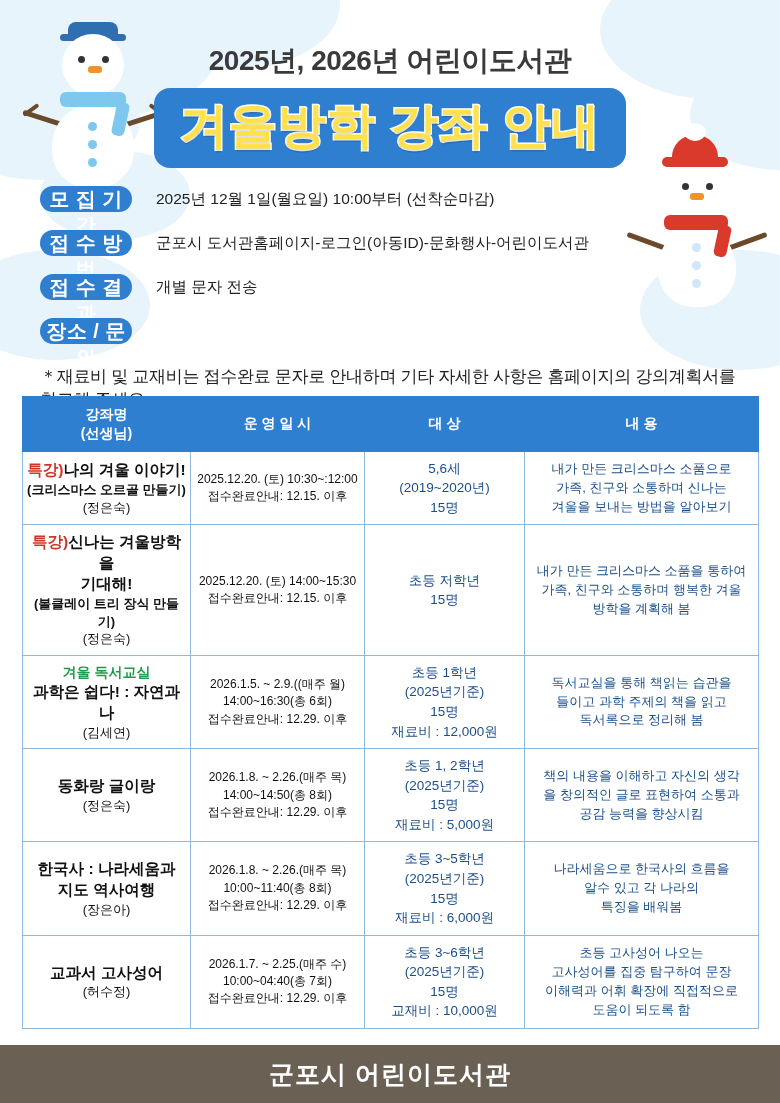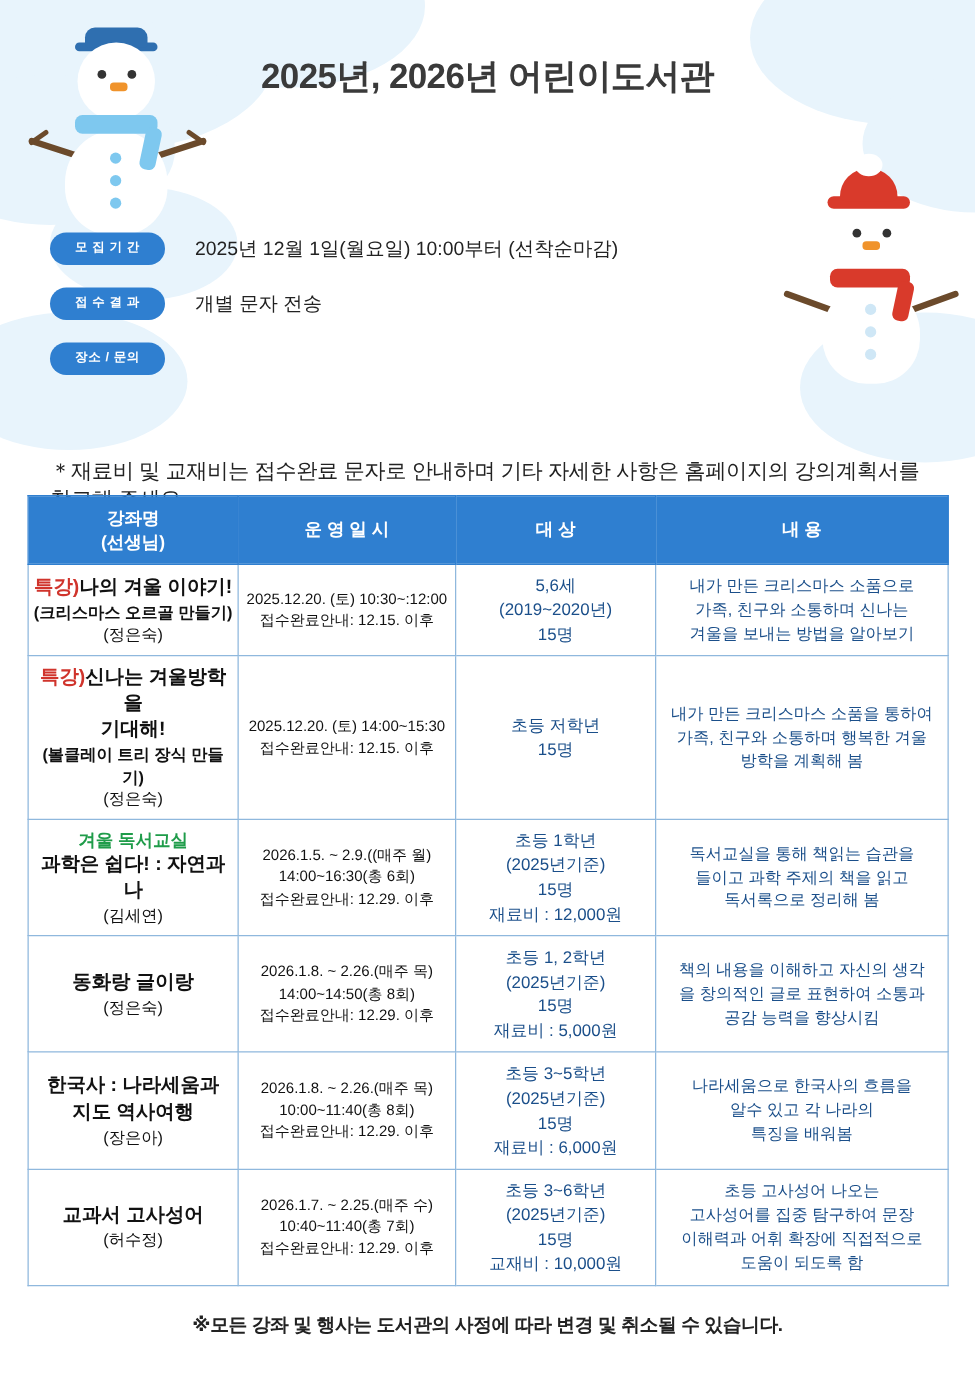--- a/index.html
+++ b/index.html
@@ -79,21 +79,21 @@
     paint-order:stroke fill;
     text-shadow:0 3px 0 rgba(0,0,0,0.12);
   }
 
   
   .info{position:absolute;left:40px;top:186px;width:700px;}
   .info-row{display:flex;align-items:center;margin-bottom:18px;}
   .pill{
     width:92px;height:26px;line-height:26px;text-align:center;
     background:#2f7fd0;color:#fff;border-radius:13px;
-    font-size:10px;font-weight:bold;letter-spacing:0.5px;flex:0 0 auto;
+    font-size:20px;font-weight:bold;letter-spacing:0.5px;flex:0 0 auto;
   }
   .info-text{margin-left:24px;font-size:15.5px;color:#222;}
   .note{
     position:absolute;left:40px;top:365px;width:700px;
     font-size:17px;color:#222;letter-spacing:-0.3px;
   }
 
   
   table.courses{
     position:absolute;left:22px;top:396px;width:736px;
@@ -174,25 +174,34 @@
     <div class="sr-nose"></div>
     <div class="sr-scarf"></div>
       <div class="sr-scarf-tail"></div>
     <div class="sr-btn b1"></div>
       <div class="sr-btn b2"></div>
       <div class="sr-btn b3"></div>
   </div>
 
   <div class="title-top">2025년, 2026년 어린이도서관</div>
 
+  <div class="title-main">
+    <span class="bubble">
+      <span class="txt">겨울방학 강좌 안내</span>
+    </span>
+  </div>
 
   <div class="info">
     <div class="info-row">
       <div class="pill">모 집 기 간</div>
       <div class="info-text">2025년 12월 1일(월요일) 10:00부터 (선착순마감)</div>
+    </div>
+    <div class="info-row">
+      <div class="pill">접 수 방 법</div>
+      <div class="info-text">군포시 도서관홈페이지-로그인(아동ID)-문화행사-어린이도서관</div>
     </div>
     <div class="info-row">
       <div class="pill">접 수 결 과</div>
       <div class="info-text">개별 문자 전송</div>
     </div>
     <div class="info-row">
       <div class="pill">장소 / 문의</div>
     </div>
   </div>
 
@@ -339,33 +348,34 @@
         </tr>
         <tr>
           <td>
             <div class="cname">
               <div>교과서 고사성어</div>
               <div class="teacher">(허수정)</div>
             </div>
           </td>
           <td>
             <div class="c-date">2026.1.7. ~ 2.25.(매주 수)</div>
-            <div class="c-date">10:40~11:40(총 7회)</div>
+            <div class="c-date">10:00~04:40(총 7회)</div>
             <div class="c-date">접수완료안내: 12.29. 이후</div>
           </td>
           <td>
             <div class="c-target">초등 3~6학년</div>
             <div class="c-target">(2025년기준)</div>
             <div class="c-target">15명</div>
             <div class="c-target">교재비 : 10,000원</div>
           </td>
           <td>
             <div class="c-desc">초등 고사성어 나오는</div>
             <div class="c-desc">고사성어를 집중 탐구하여 문장</div>
             <div class="c-desc">이해력과 어휘 확장에 직접적으로</div>
             <div class="c-desc">도움이 되도록 함</div>
           </td>
         </tr>
       </tbody>
   </table>
 
   <div class="foot-note">※모든 강좌 및 행사는 도서관의 사정에 따라 변경 및 취소될 수 있습니다.</div>
+  <div class="foot-bar">군포시 어린이도서관</div>
 </div>
 
 </body></html>

